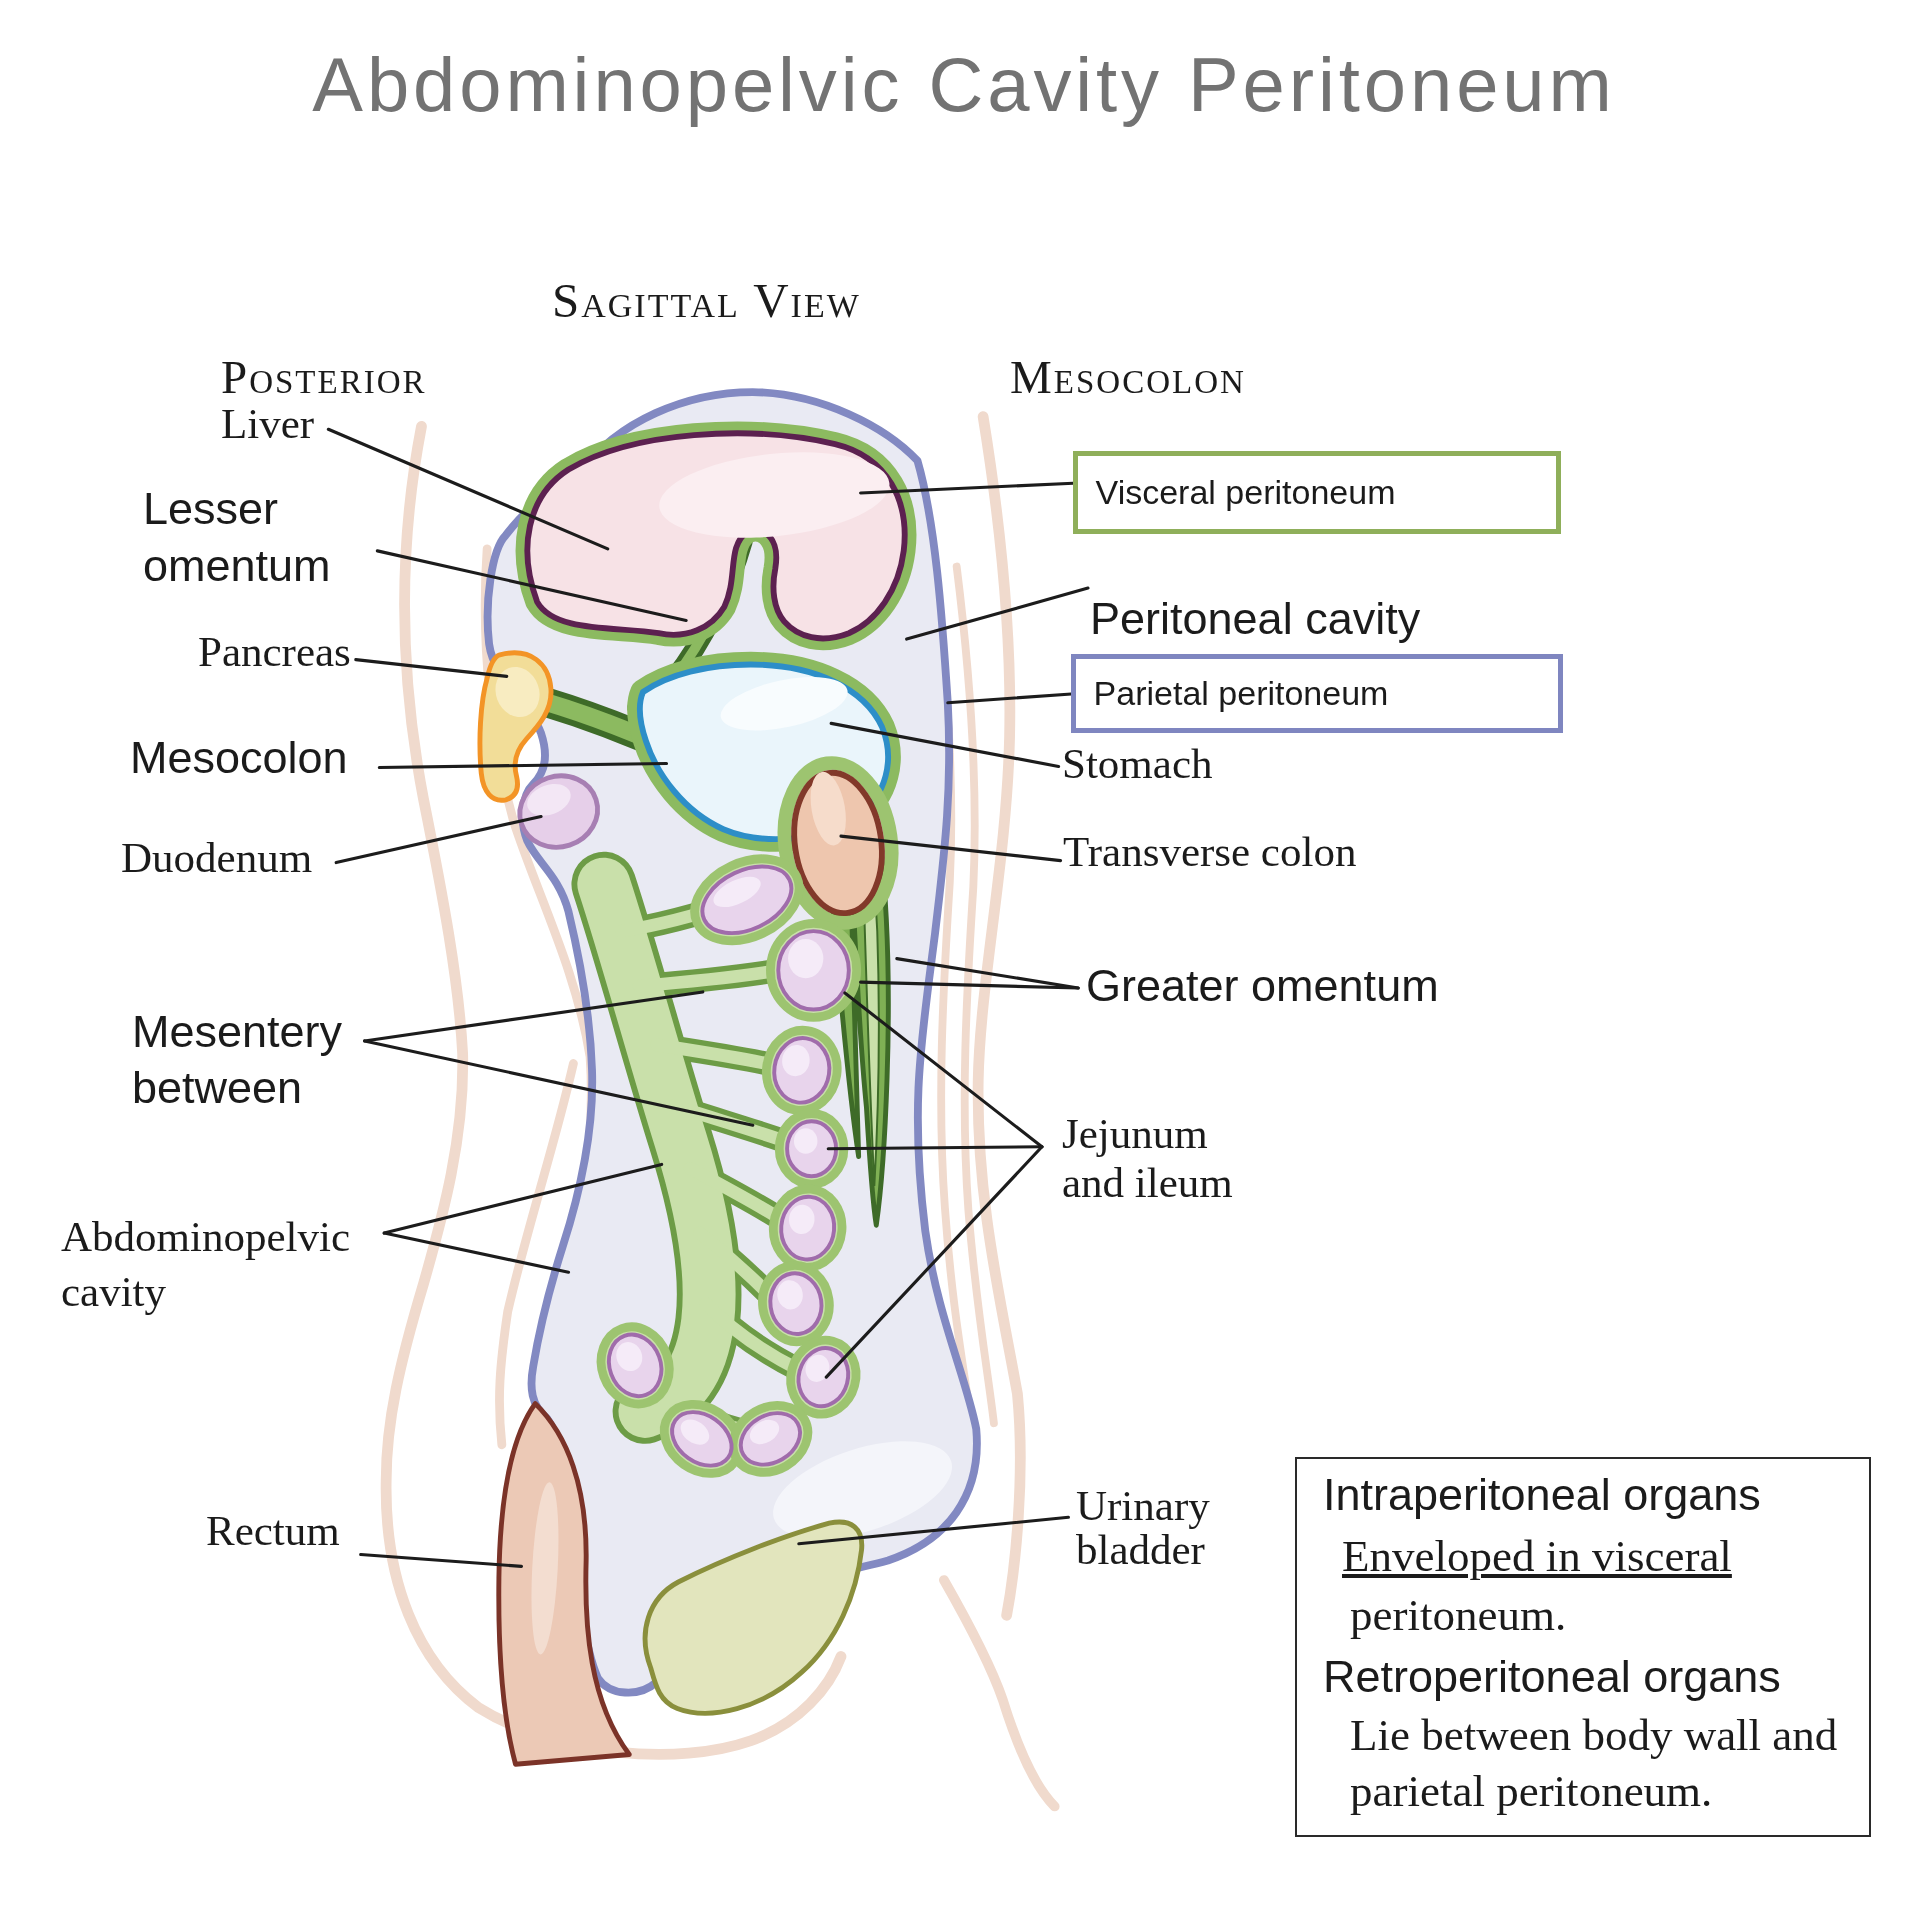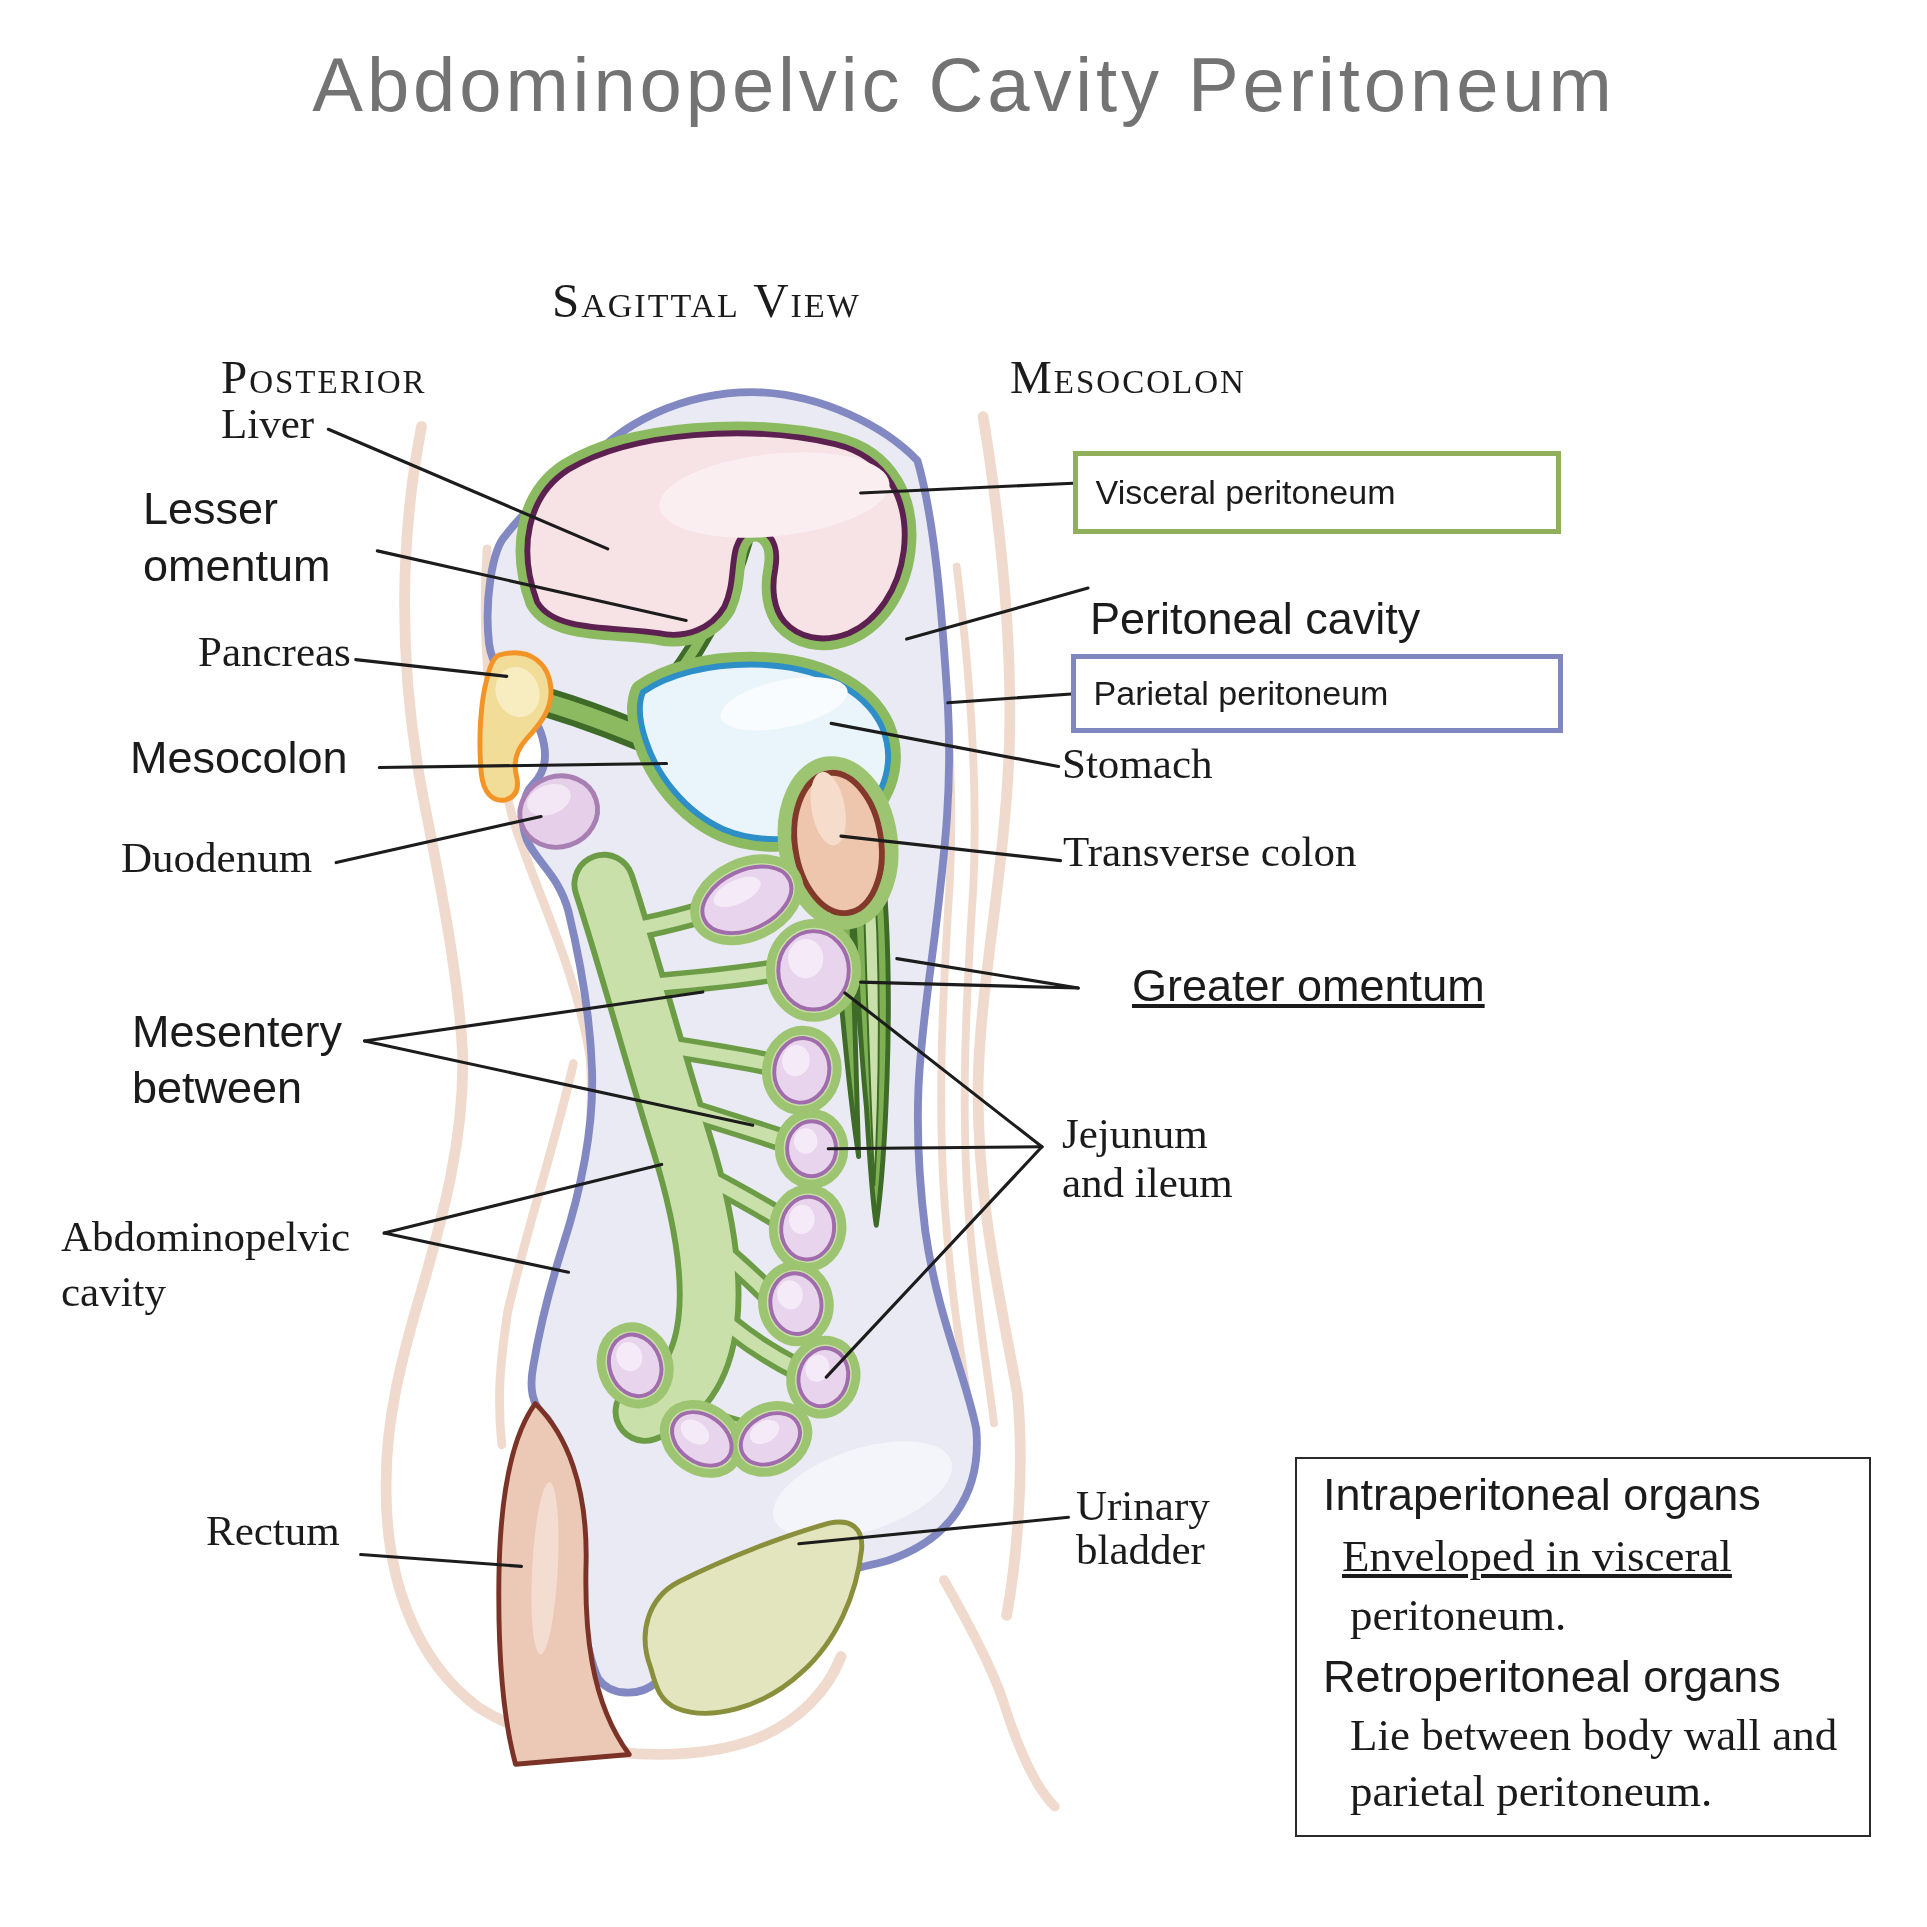--- a/index.html
+++ b/index.html
@@ -243,21 +243,21 @@
 
   <div class="boxlab" style="left:1073px;top:451px;width:478px;height:73px;border:5.9px solid var(--box-green);">
     <span class="sans">Visceral peritoneum</span>
   </div>
   <div class="lbl sans lab46" style="left:1090px;top:564px;margin-top:32px;">Peritoneal cavity</div>
   <div class="boxlab" style="left:1071px;top:654px;width:482px;height:69px;border:5.9px solid var(--box-purple);">
     <span class="sans">Parietal peritoneum</span>
   </div>
   <div class="lbl serif lab44" style="left:1062px;top:742px;">Stomach</div>
   <div class="lbl serif lab44" style="left:1063px;top:830px;">Transverse colon</div>
-  <div class="lbl sans lab46" style="left:1132px;top:963px;text-decoration:underline;">Greater omentum</div>
+  <div class="lbl sans lab46" style="left:1086px;top:963px;">Greater omentum</div>
   <div class="lbl serif lab44" style="left:1062px;top:1112px;">Jejunum</div>
   <div class="lbl serif lab44" style="left:1062px;top:1161px;">and ileum</div>
   <div class="lbl serif lab44" style="left:1076px;top:1484px;">Urinary</div>
   <div class="lbl serif lab44" style="left:1076px;top:1528px;">bladder</div>
 
   <div class="infobox" style="left:1295px;top:1457px;width:572px;height:376px;"></div>
   <div class="ib-line sans" style="left:1323px;top:1472px;">Intraperitoneal organs</div>
   <div class="ib-line serif" style="left:1342px;top:1534px;text-decoration:underline;">Enveloped in visceral</div>
   <div class="ib-line serif" style="left:1350px;top:1593px;">peritoneum.</div>
   <div class="ib-line sans" style="left:1323px;top:1654px;">Retroperitoneal organs</div>

